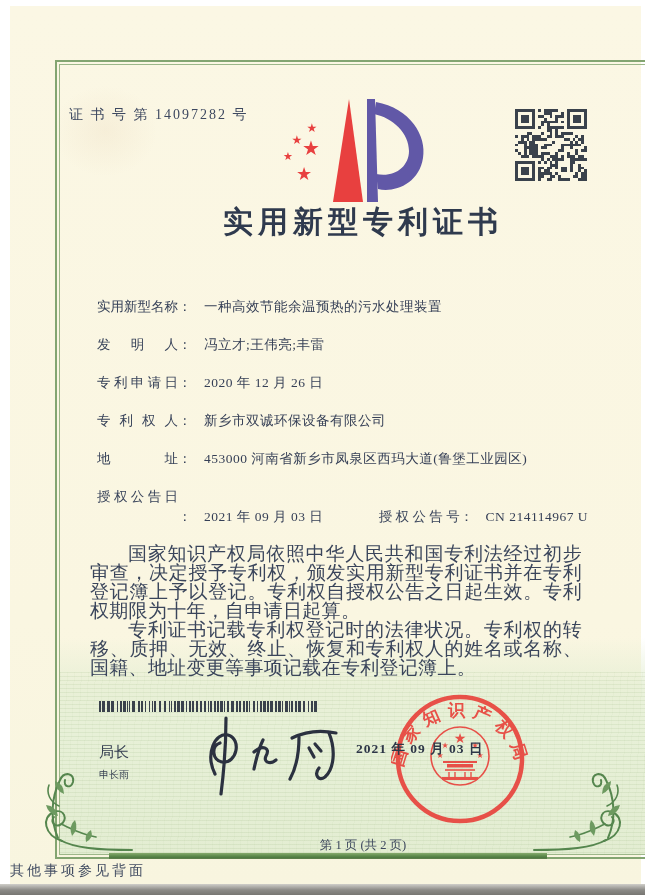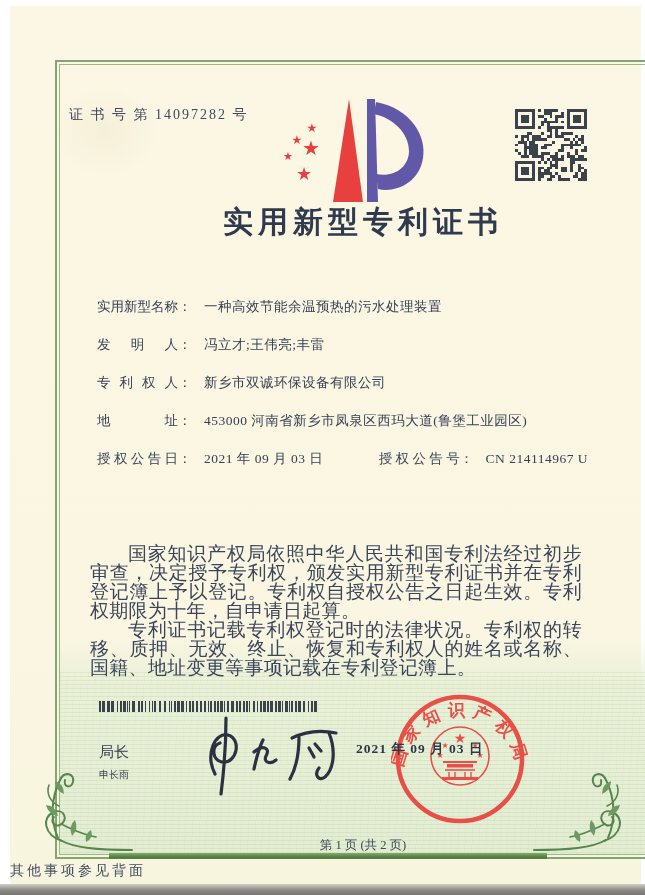--- a/index.html
+++ b/index.html
@@ -48,21 +48,21 @@
     font-size:30px; font-weight:700; letter-spacing:5px; color:#2f3a4e;
   }
   .fields { position:absolute; left:40px; top:236px; width:480px; }
   .frow { height:38px; font-size:13.5px; white-space:nowrap; }
   .flabel {
     display:inline-block; width:81px; text-align:justify; text-align-last:justify;
     vertical-align:top; color:#38435a;
   }
   .fcolon { display:inline-block; }
   .fvalue { display:inline-block; margin-left:9px; letter-spacing:0.5px; color:#353f56; }
-  .grant-second { display:inline-block; margin-left:52px; }
+  .grant-second { display:inline-block; margin-left:52px;margin-top:20px; }
   .paras {
     position:absolute; left:33px; top:482px; width:492px;
     font-size:19px; line-height:19px; text-align:justify; color:#3a455b; letter-spacing:0.3px;
   }
   .paras p { text-indent:2em; margin:0; }
   .barcode {
     position:absolute; left:42px; top:639px; width:222px; height:11px; font-size:0; overflow:hidden; white-space:nowrap;
   }
   .barcode i { display:inline-block; height:100%; background:#3a424c; }
   .signer-title { position:absolute; left:42px; top:681px; font-size:15px; color:#333d50;
@@ -349,20 +349,24 @@
     <div class="fields">
       <div class="frow">
         <span class="flabel">实用新型名称</span><span class="fcolon">：</span>
         <span class="fvalue">一种高效节能余温预热的污水处理装置</span>
       </div>
       <div class="frow">
         <span class="flabel">发明人</span><span class="fcolon">：</span>
         <span class="fvalue">冯立才;王伟亮;丰雷</span>
       </div>
       <div class="frow">
+        <span class="flabel">专利申请日</span><span class="fcolon">：</span>
+        <span class="fvalue">2020 年 12 月 26 日</span>
+      </div>
+      <div class="frow">
         <span class="flabel">专利权人</span><span class="fcolon">：</span>
         <span class="fvalue">新乡市双诚环保设备有限公司</span>
       </div>
       <div class="frow">
         <span class="flabel">地址</span><span class="fcolon">：</span>
         <span class="fvalue">453000 河南省新乡市凤泉区西玛大道(鲁堡工业园区)</span>
       </div>
       <div class="frow">
         <span class="flabel">授权公告日</span><span class="fcolon">：</span>
         <span class="fvalue">2021 年 09 月 03 日</span>

